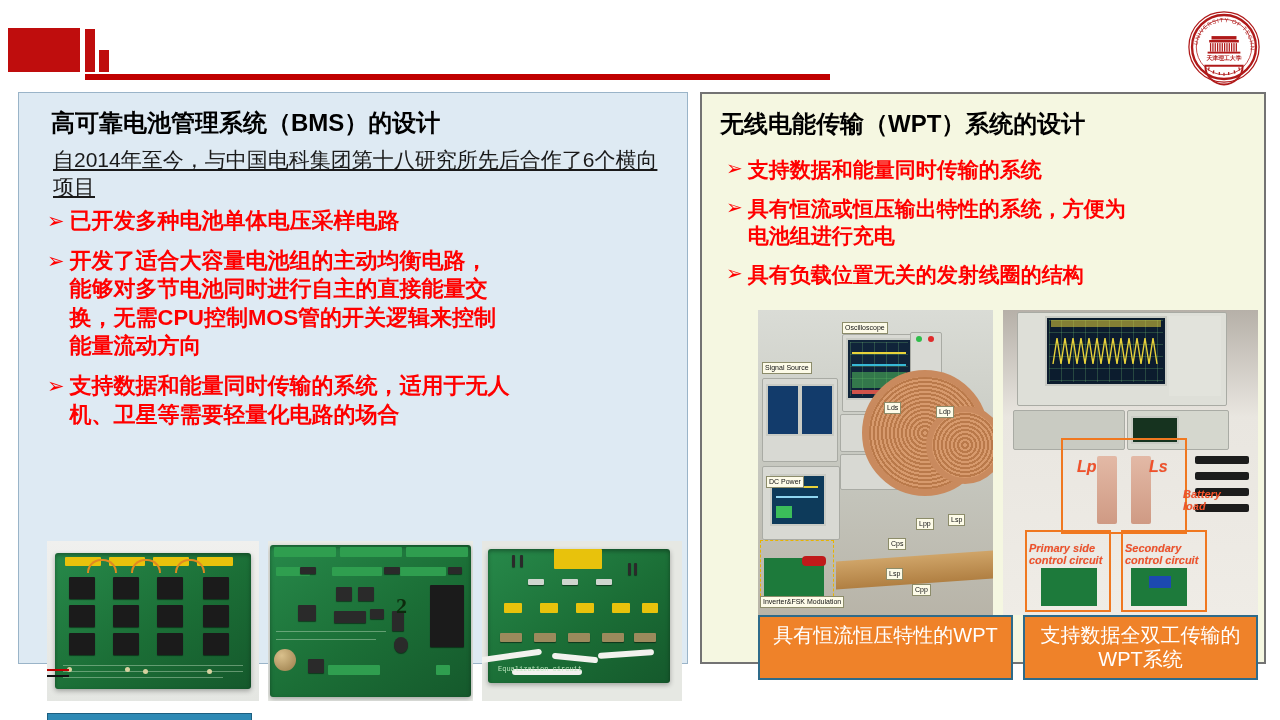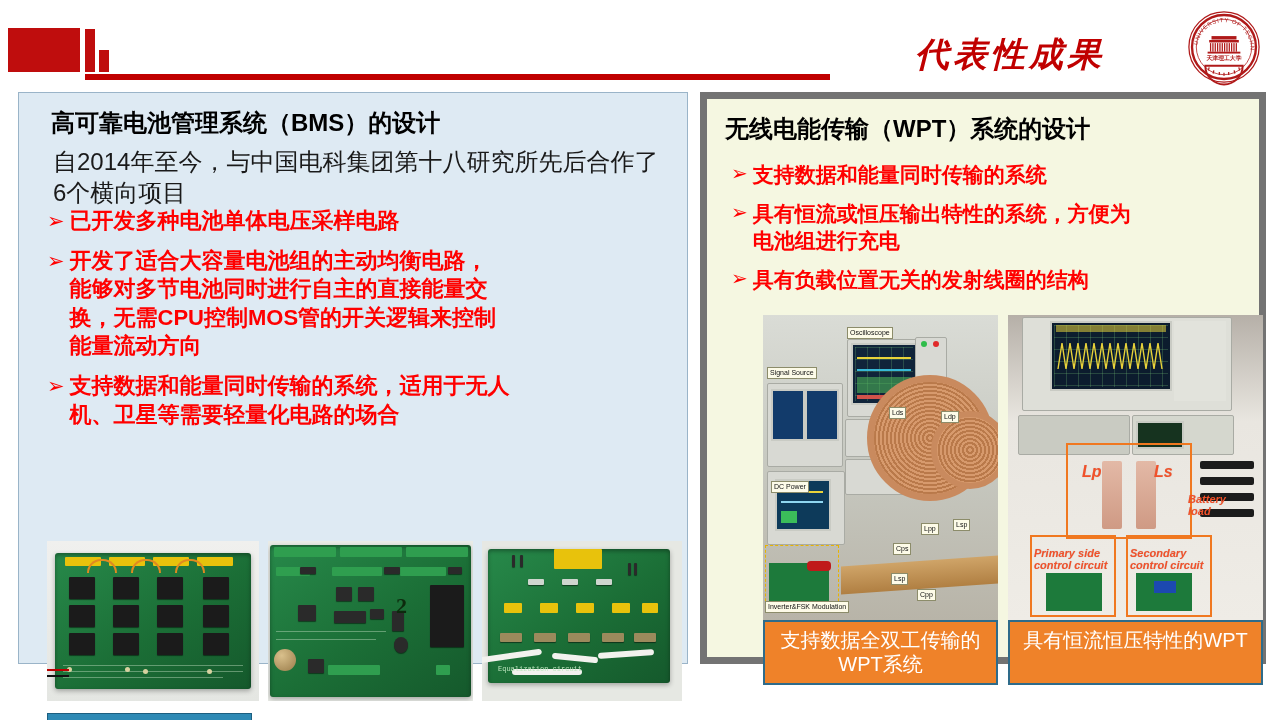--- a/index.html
+++ b/index.html
@@ -20,28 +20,28 @@
     font-size:36px;font-weight:700;color:#111;letter-spacing:0.5px;white-space:nowrap;}
   .hdr-sub{position:absolute;left:915px;top:32px;font-size:34px;font-weight:700;color:#c00000;
     font-family:"Liberation Serif","DejaVu Serif",serif;letter-spacing:4px;
     font-style:italic;white-space:nowrap;}
   .hdr-logo{position:absolute;left:1178px;top:8px;width:92px;height:78px;}
 
   
   .panel-left{position:absolute;left:18px;top:92px;width:670px;height:572px;
     background:#deeaf3;border:1px solid #9ab4c8;box-sizing:border-box;}
   .panel-right{position:absolute;left:700px;top:92px;width:566px;height:572px;
-    background:#f5f7e1;border:7px solid #737373;box-sizing:border-box;}
+    background:#f5f7e1;border:2px solid #737373;box-sizing:border-box;}
 
   .p-title{font-size:24px;font-weight:700;color:#000;margin:0;padding:0;white-space:nowrap;}
   .panel-left .p-title{position:absolute;left:32px;top:14px;}
   .panel-right .p-title{position:absolute;left:18px;top:14px;}
 
-  .body-text{position:absolute;left:34px;top:54px;width:610px;font-size:24px;color:#1a1a1a;
-    line-height:1.28;}
+  .body-text{position:absolute;left:34px;top:54px;width:610px;font-size:21px;color:#1a1a1a;
+    line-height:1.28;text-decoration:underline;}
 
   .bullets{position:absolute;}
   .panel-left .bullets{left:28px;top:114px;width:620px;}
   .panel-right .bullets{left:24px;top:62px;width:530px;}
 
   .bullet{display:flex;align-items:flex-start;color:#ff0000;font-weight:700;
     margin-bottom:11px;}
   .panel-left .bullet{font-size:22px;line-height:1.30;}
   .panel-right .bullet{font-size:21px;line-height:1.32;}
   .b-mark{flex:0 0 auto;margin-right:5px;font-size:0.95em;line-height:1.30;}
@@ -126,21 +126,20 @@
 </head>
 <body>
 
 <div class="slide">
 
   <div class="header">
     <div class="hdr-block"></div>
     <div class="hdr-bar1"></div>
     <div class="hdr-bar2"></div>
     <div class="hdr-underline"></div>
-    <div class="hdr-sub">代表性成果</div>
 
     <div class="hdr-logo">
       <svg viewBox="0 0 100 100" width="92" height="78" aria-hidden="true">
         <circle cx="50" cy="50" r="45" fill="#fff" stroke="#b01a1a" stroke-width="1.6"></circle>
         <circle cx="50" cy="50" r="41" fill="#fff" stroke="#b01a1a" stroke-width="3"></circle>
         <circle cx="50" cy="50" r="35.5" fill="#fff" stroke="#b01a1a" stroke-width="1"></circle>
         <defs>
           <path id="arcTop" d="M 16 52 A 34 34 0 0 1 84 52"></path>
         </defs>
         <text font-size="7.4" fill="#b01a1a" font-family="'Liberation Sans',sans-serif" letter-spacing="1.1">
@@ -413,19 +412,19 @@
 load</div>
           <div class="olbl" style="left:26px;top:232px;">Primary side
 control circuit</div>
           <div class="olbl" style="left:122px;top:232px;">Secondary
 control circuit</div>
         </div>
       </div>
     </div>
 
     <div class="caps-r">
+      <div class="cap-o o2">具有恒流恒压特性的WPT</div>
       <div class="cap-o o1">支持数据全双工传输的WPT系统</div>
-      <div class="cap-o o2">具有恒流恒压特性的WPT</div>
     </div>
   </div>
 
 
 </div>
 
 </body></html>

